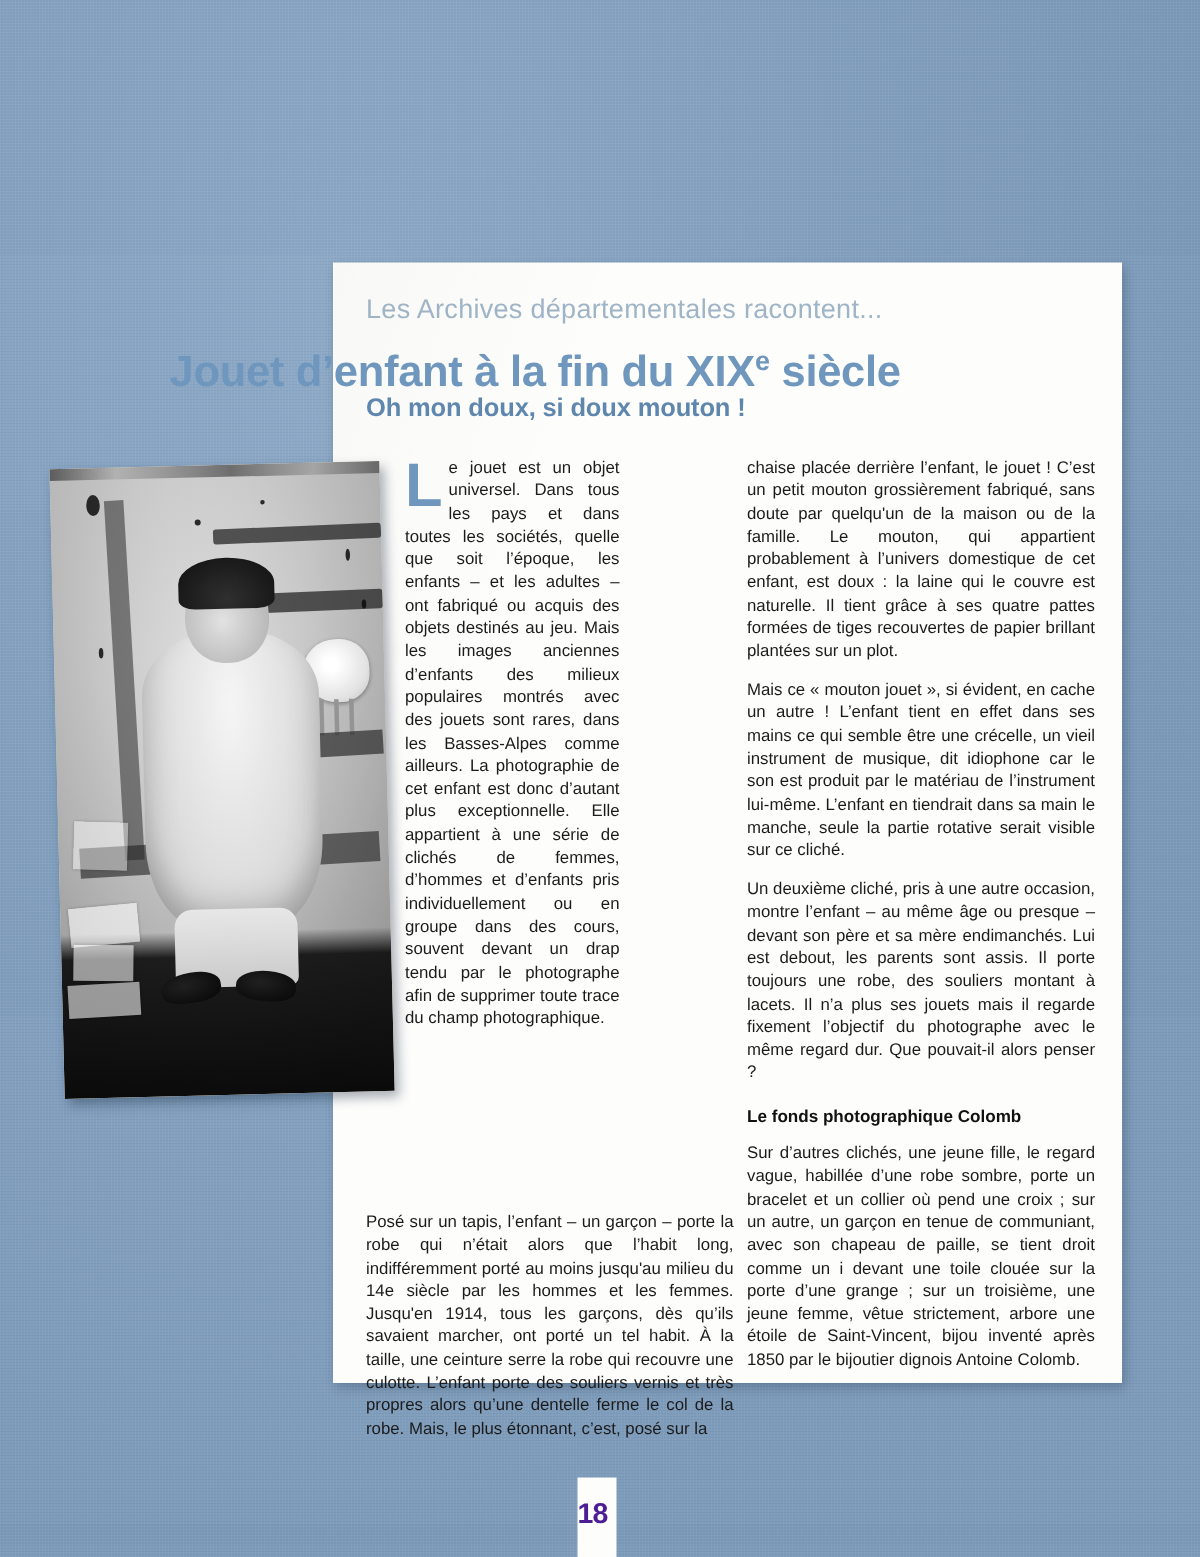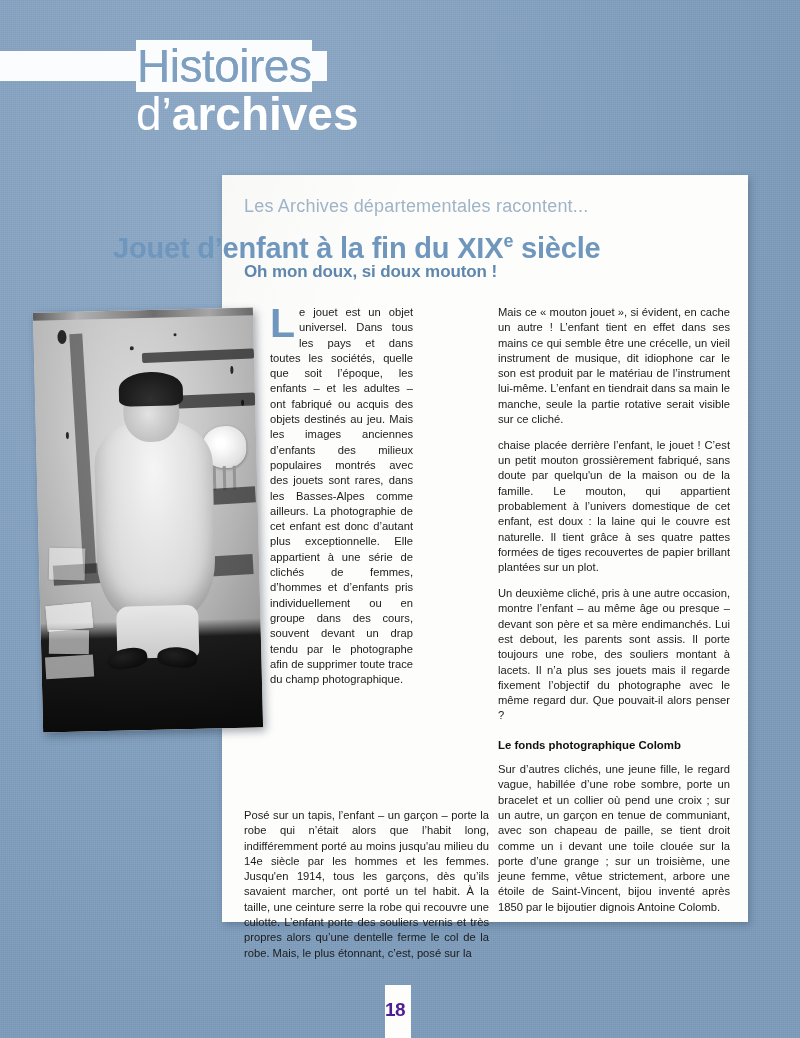--- a/index.html
+++ b/index.html
@@ -321,25 +321,20 @@
     letter-spacing: -0.5px;
     z-index: 4;
     margin-top: 11px;
   }
 </style>
 </head>
 <body>
 
 <div class="page">
 
-  <div class="masthead">
-    <div class="mast-whitebar"></div>
-    <div class="mast-line1"><span class="onwhite">Histoires</span></div>
-    <div class="mast-line2"><span>d’</span><b>archives</b></div>
-  </div>
 
   <div class="panel"></div>
 
   <div class="kicker">Les Archives départementales racontent...</div>
   <div class="headline"><span>Jouet d’enfant à la fin du XIX</span><sup>e</sup><span> siècle</span></div>
   <div class="subhead">Oh mon doux, si doux mouton !</div>
 
   <div class="photo-wrap">
     <div class="photo">
       <div class="emulsion-top"></div>
@@ -373,22 +368,22 @@
 
   <div class="col col-1-top">
     <p><span class="dropcap">L</span><span>e jouet est un objet universel. Dans tous les pays et dans toutes les sociétés, quelle que soit l’époque, les enfants – et les adultes – ont fabriqué ou acquis des objets destinés au jeu. Mais les images anciennes d’enfants des milieux populaires montrés avec des jouets sont rares, dans les Basses-Alpes comme ailleurs. La photographie de cet enfant est donc d’autant plus exceptionnelle. Elle appartient à une série de clichés de femmes, d’hommes et d’enfants pris individuellement ou en groupe dans des cours, souvent devant un drap tendu par le photographe afin de supprimer toute trace du champ photographique.</span></p>
   </div>
 
   <div class="col col-wide">
     <p>Posé sur un tapis, l’enfant – un garçon – porte la robe qui n’était alors que l’habit long, indifféremment porté au moins jusqu'au milieu du 14e siècle par les hommes et les femmes. Jusqu'en 1914, tous les garçons, dès qu’ils savaient marcher, ont porté un tel habit. À la taille, une ceinture serre la robe qui recouvre une culotte. L’enfant porte des souliers vernis et très propres alors qu’une dentelle ferme le col de la robe. Mais, le plus étonnant, c’est, posé sur la</p>
   </div>
 
   <div class="col col-2">
+    <p>chaise placée derrière l’enfant, le jouet ! C’est un petit mouton grossièrement fabriqué, sans doute par quelqu'un de la maison ou de la famille. Le mouton, qui appartient probablement à l’univers domestique de cet enfant, est doux : la laine qui le couvre est naturelle. Il tient grâce à ses quatre pattes formées de tiges recouvertes de papier brillant plantées sur un plot.</p>
     <p>Mais ce « mouton jouet », si évident, en cache un autre ! L’enfant tient en effet dans ses mains ce qui semble être une crécelle, un vieil instrument de musique, dit idiophone car le son est produit par le matériau de l’instrument lui-même. L’enfant en tiendrait dans sa main le manche, seule la partie rotative serait visible sur ce cliché.</p>
-    <p>chaise placée derrière l’enfant, le jouet ! C’est un petit mouton grossièrement fabriqué, sans doute par quelqu'un de la maison ou de la famille. Le mouton, qui appartient probablement à l’univers domestique de cet enfant, est doux : la laine qui le couvre est naturelle. Il tient grâce à ses quatre pattes formées de tiges recouvertes de papier brillant plantées sur un plot.</p>
     <p>Un deuxième cliché, pris à une autre occasion, montre l’enfant – au même âge ou presque – devant son père et sa mère endimanchés. Lui est debout, les parents sont assis. Il porte toujours une robe, des souliers montant à lacets. Il n’a plus ses jouets mais il regarde fixement l’objectif du photographe avec le même regard dur. Que pouvait-il alors penser ?</p>
     <div class="subsection">Le fonds photographique Colomb</div>
     <p>Sur d’autres clichés, une jeune fille, le regard vague, habillée d’une robe sombre, porte un bracelet et un collier où pend une croix ; sur un autre, un garçon en tenue de communiant, avec son chapeau de paille, se tient droit comme un i devant une toile clouée sur la porte d’une grange ; sur un troisième, une jeune femme, vêtue strictement, arbore une étoile de Saint-Vincent, bijou inventé après 1850 par le bijoutier dignois Antoine Colomb.</p>
   </div>
 
   <div class="folio-strip"></div>
   <div class="folio">18</div>
 
 </div>
 

